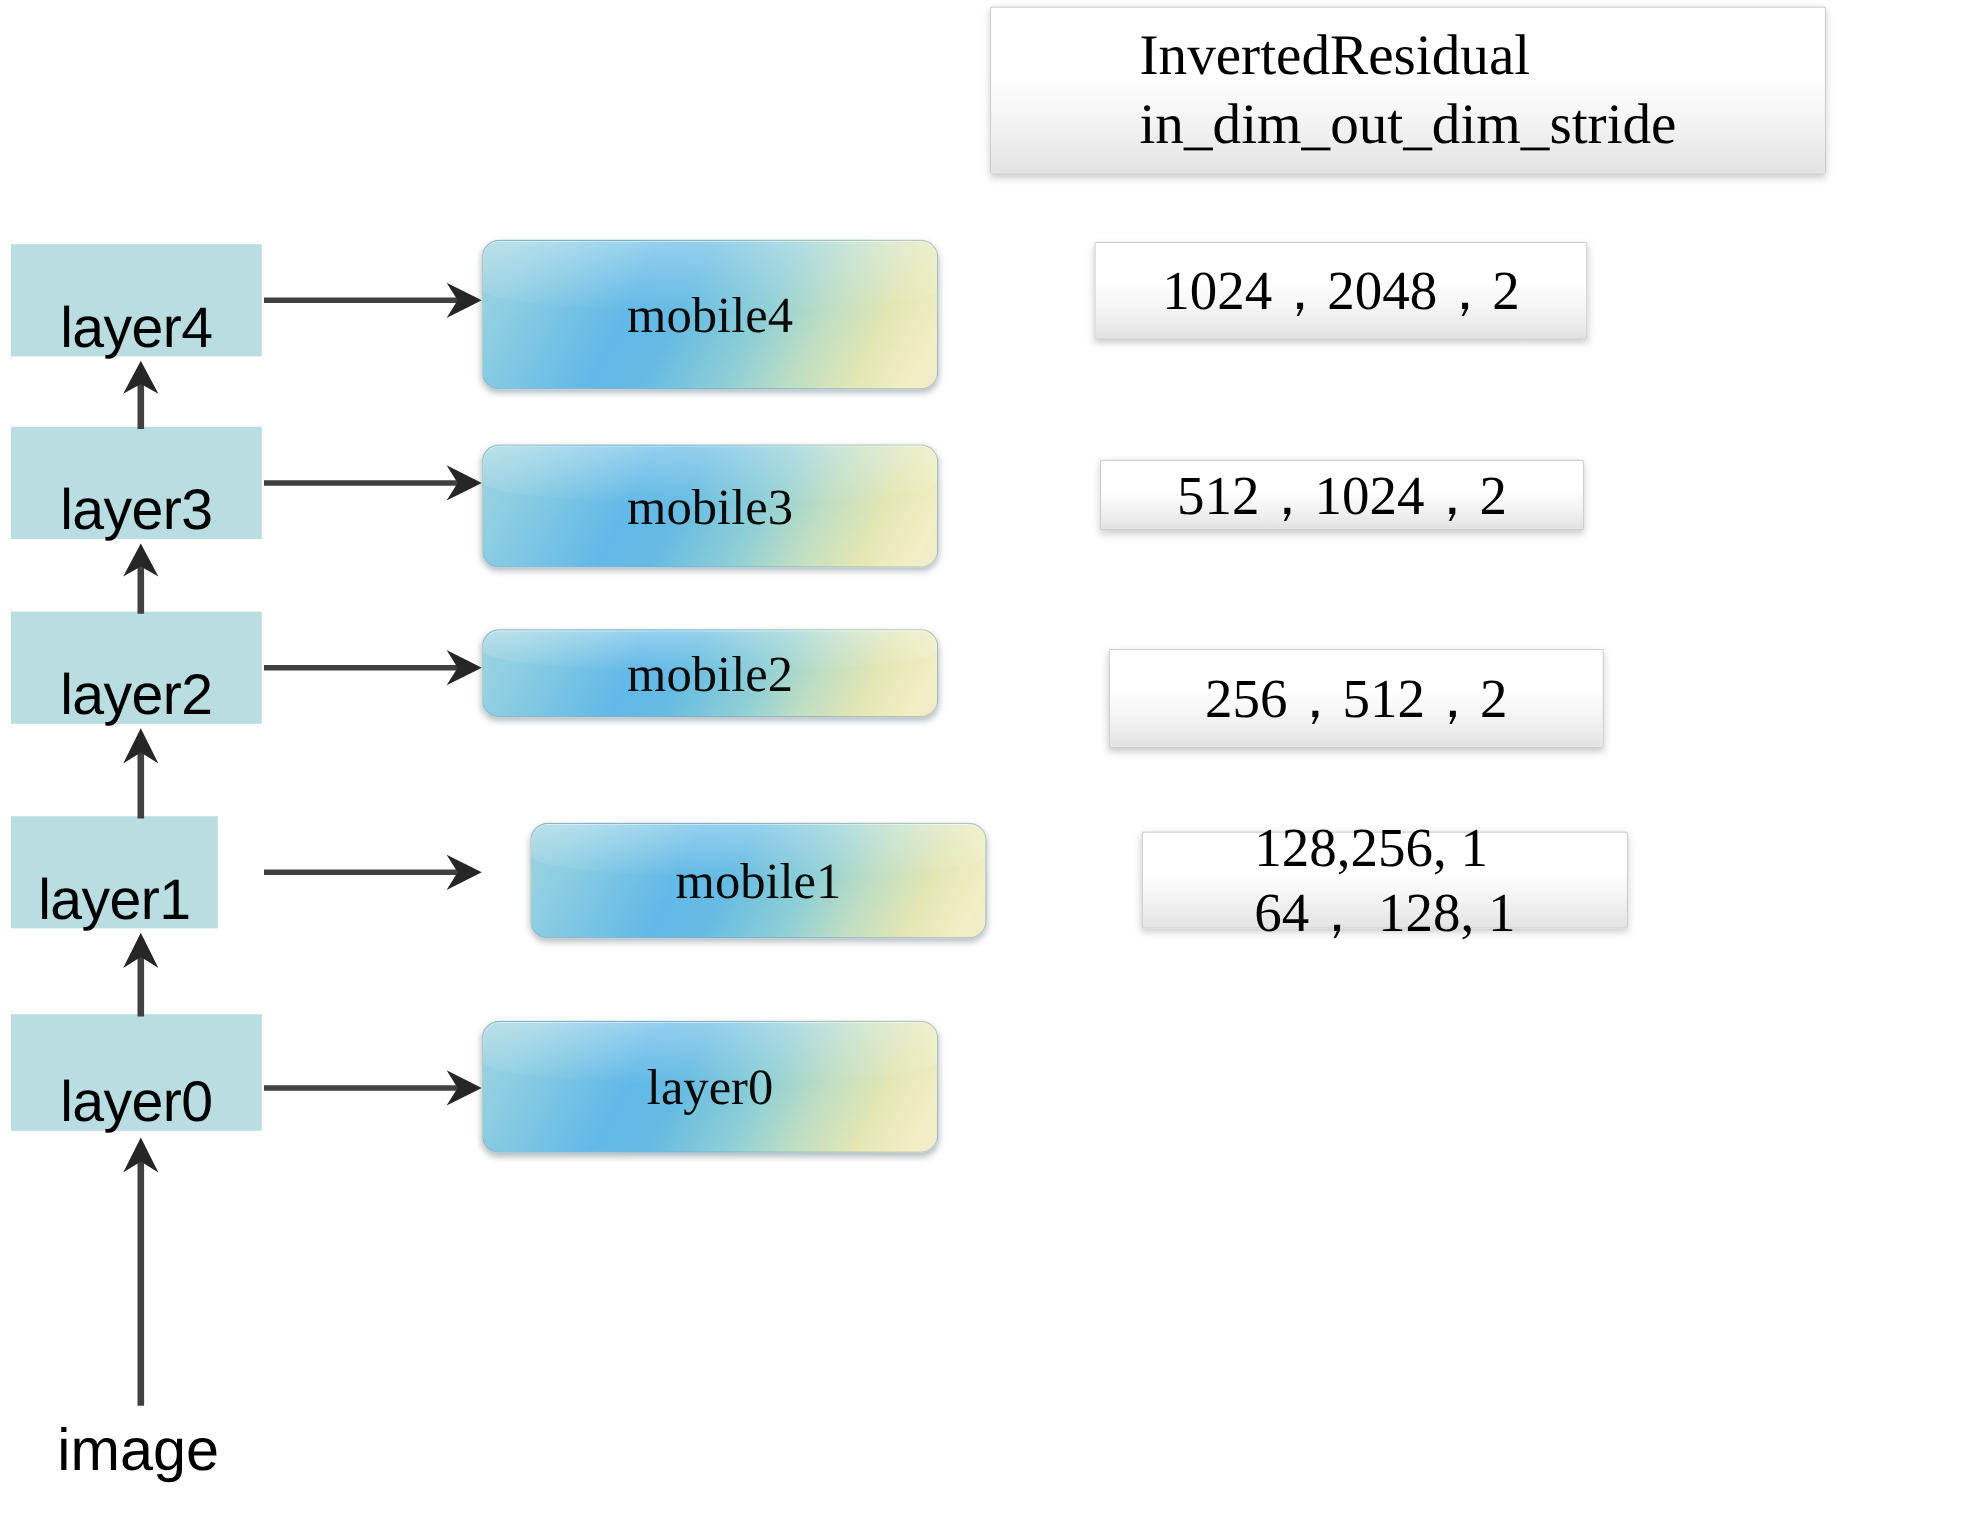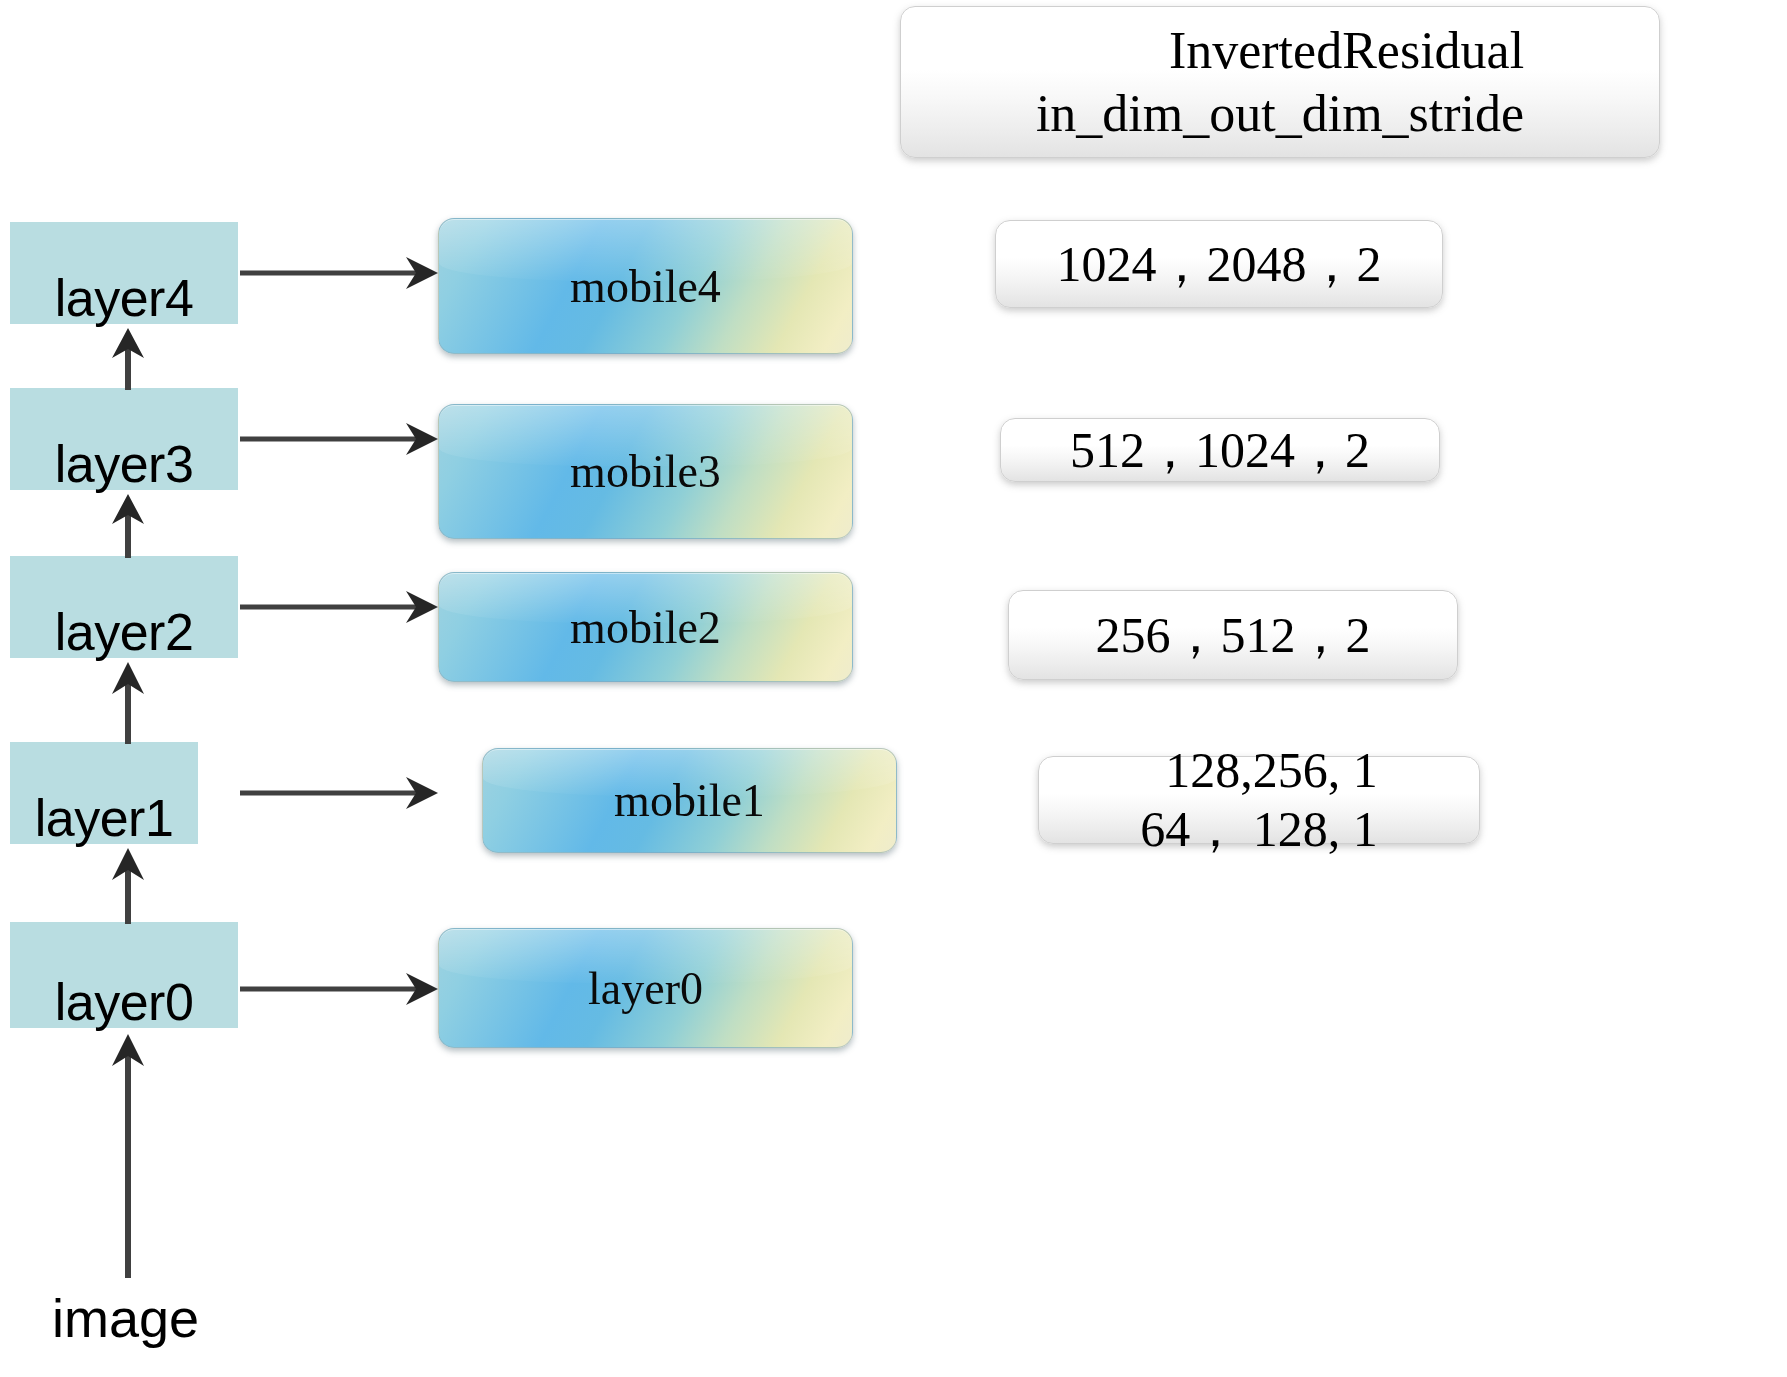--- a/index.html
+++ b/index.html
@@ -89,34 +89,34 @@
     pointer-events: none;
   }
   .mobile-box .mlabel {
     position: relative;
     z-index: 2;
   }
 
   
   .param-box {
     position: absolute;
-    border-radius: 15px;
+    border-radius: 2px;
     box-sizing: border-box;
     border: 1px solid #cfcfcf;
     background: linear-gradient(to bottom,
         #ffffff 0%,
         #ffffff 42%,
         #f7f7f7 62%,
         #ededed 82%,
         #e3e3e3 100%);
     box-shadow: 0 3px 7px rgba(120,120,120,0.38);
     display: flex;
     align-items: center;
     justify-content: center;
-    text-align: right;
+    text-align: left;
     font-family: "Liberation Serif", serif;
     color: #000;
   }
   .param-box .ptext {
     font-size: 50px;
     line-height: 1.18;
     white-space: pre-line;
   }
   .header-box .ptext {
     font-size: 52px;
@@ -203,26 +203,26 @@
   <svg class="h-arrow" style="left:240px; top:968px;" width="200" height="42" viewBox="0 0 200 42">
     <line x1="0" y1="21" x2="182" y2="21" stroke="#404040" stroke-width="5"></line>
     <path d="M198 21 L166 37 L176 21 L166 5 Z" fill="#262626"></path>
   </svg>
 
   <div class="mobile-box" style="left:438px; top:218px; width:415px; height:136px;text-align:center;">
     <span class="sheen"></span>
     <span class="mlabel">mobile4</span>
   </div>
 
-  <div class="mobile-box" style="left:438px; top:404px; width:415px; height:135px;">
+  <div class="mobile-box" style="left:438px; top:404px; width:415px; height:112px;">
     <span class="sheen"></span>
     <span class="mlabel">mobile3</span>
   </div>
 
-  <div class="mobile-box" style="left:438px; top:572px; width:415px; height:110px;">
+  <div class="mobile-box" style="left:438px; top:572px; width:415px; height:80px;">
     <span class="sheen"></span>
     <span class="mlabel">mobile2</span>
   </div>
 
   <div class="mobile-box" style="left:438px; top:748px; width:415px; height:105px;margin-left:44px;">
     <span class="sheen"></span>
     <span class="mlabel">mobile1</span>
   </div>
 
   <div class="mobile-box" style="left:438px; top:928px; width:415px; height:120px;">

